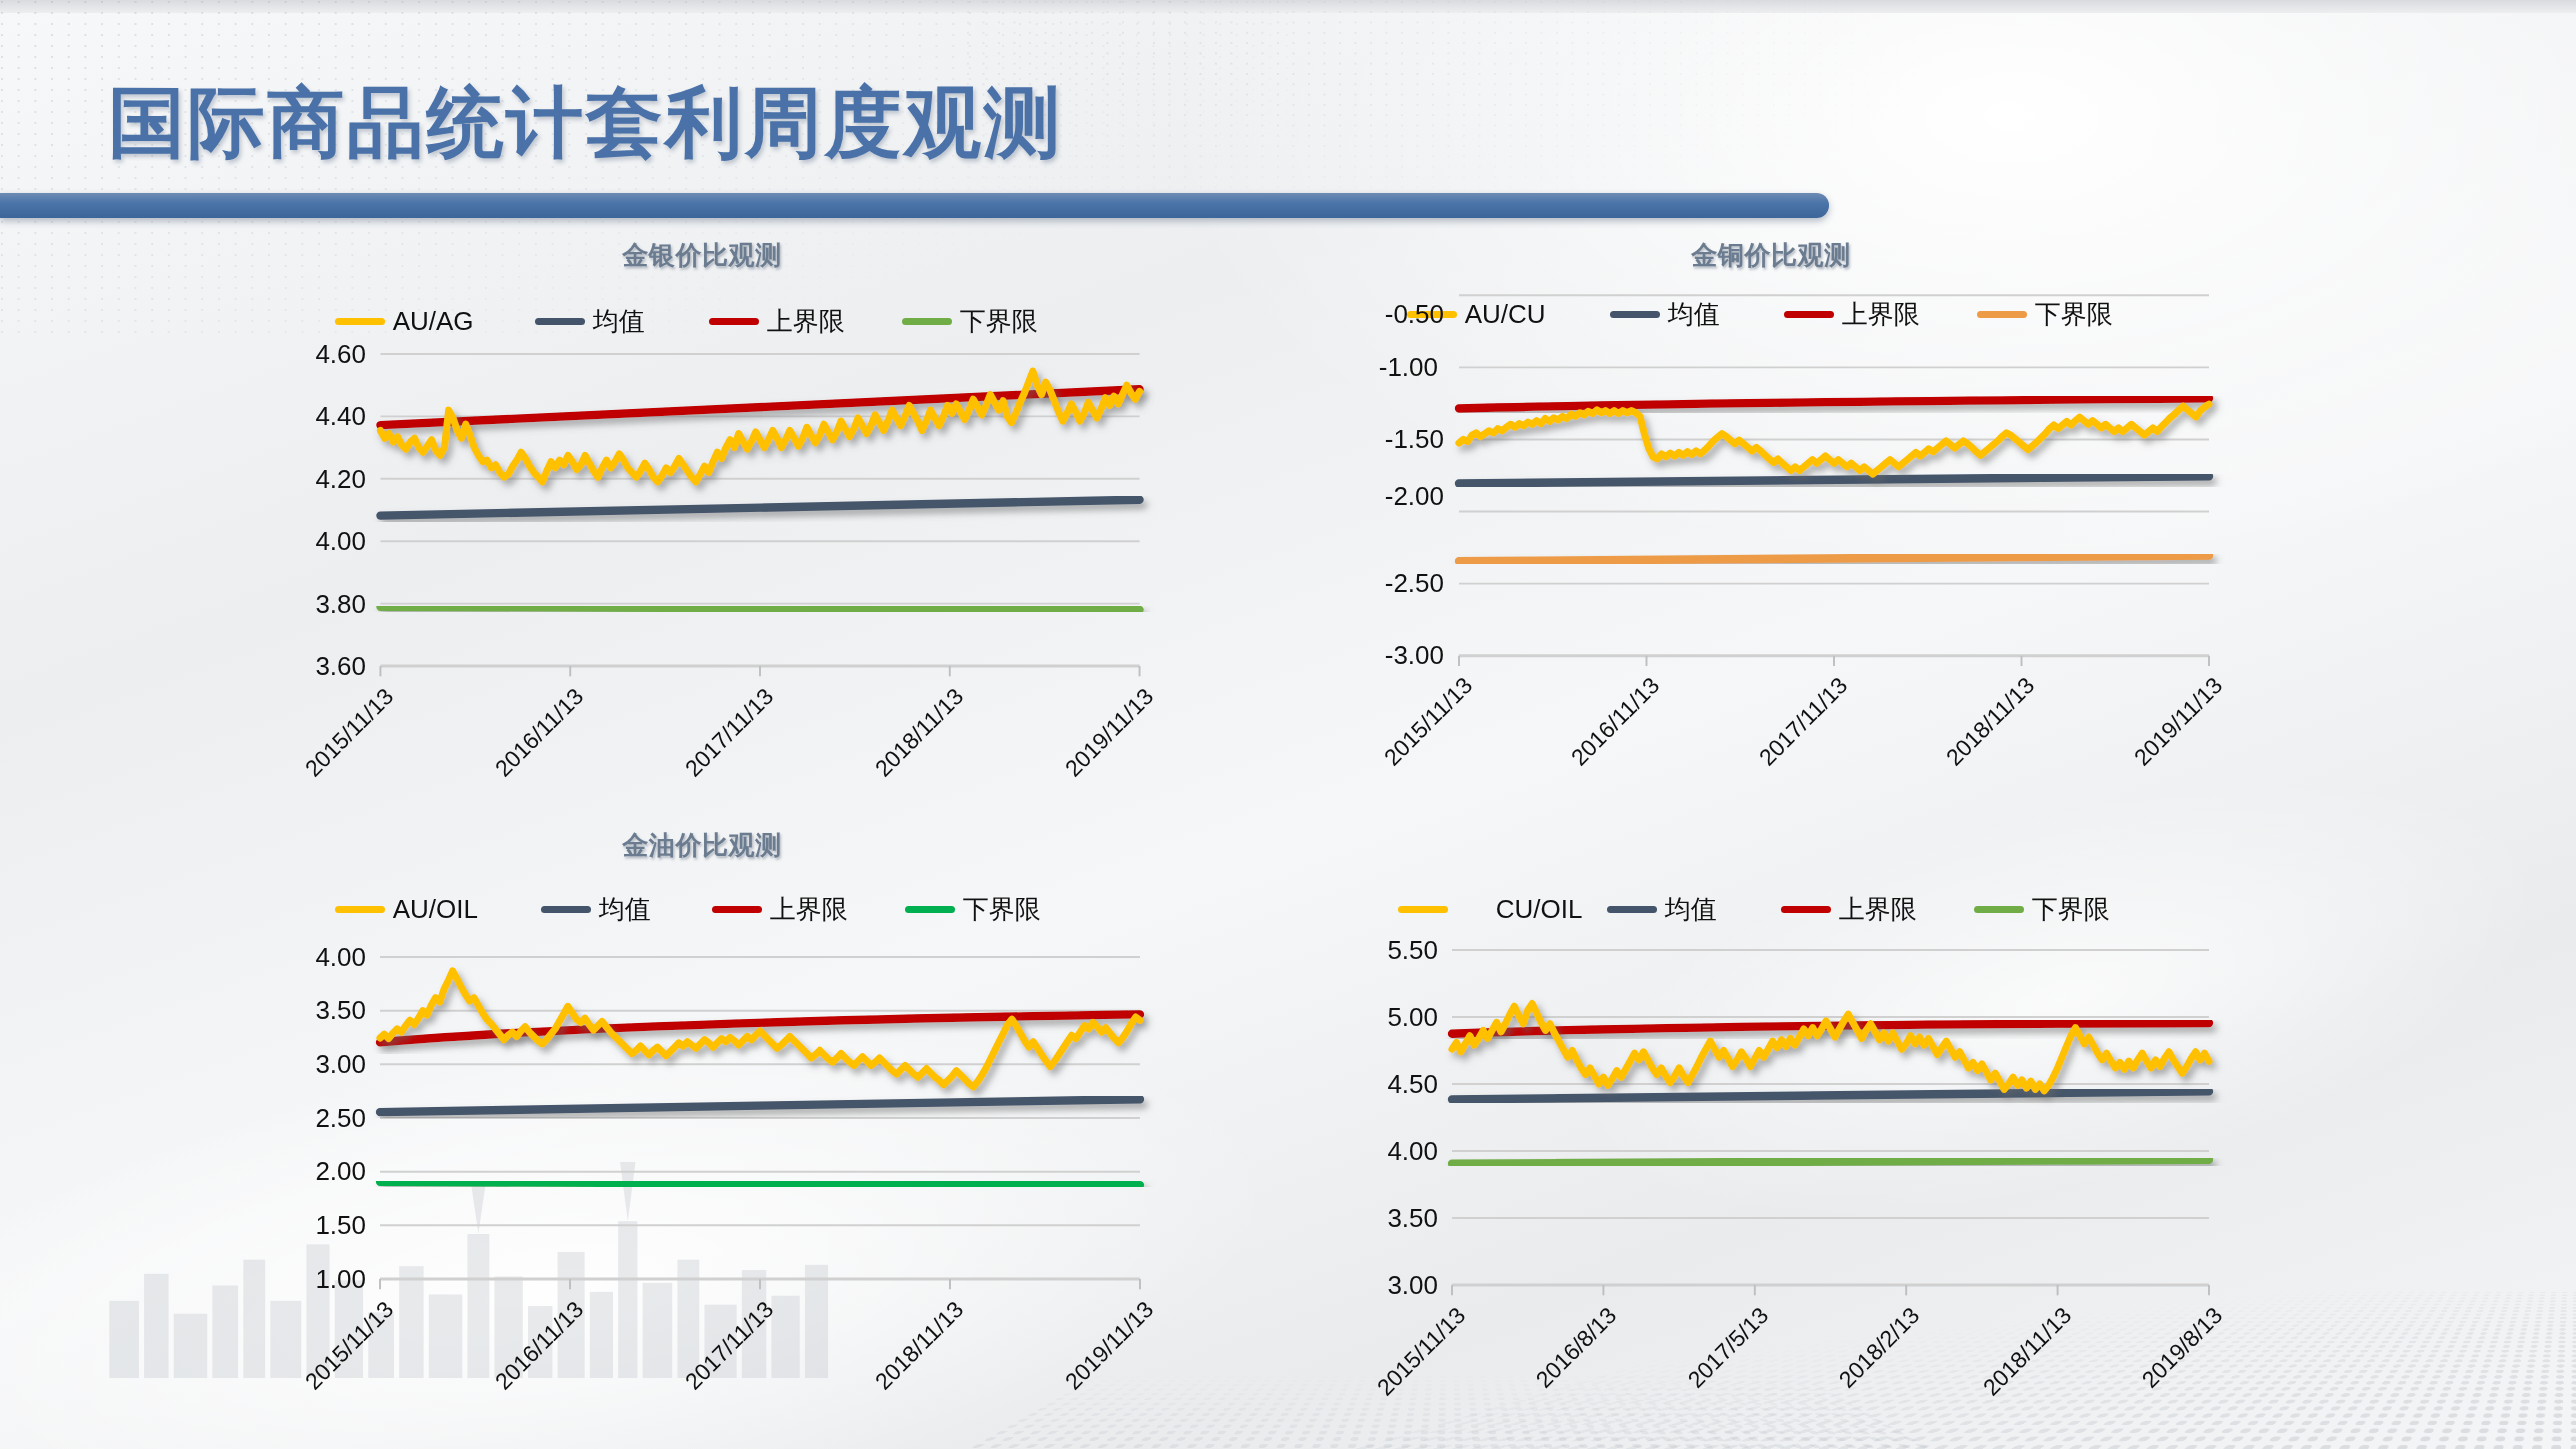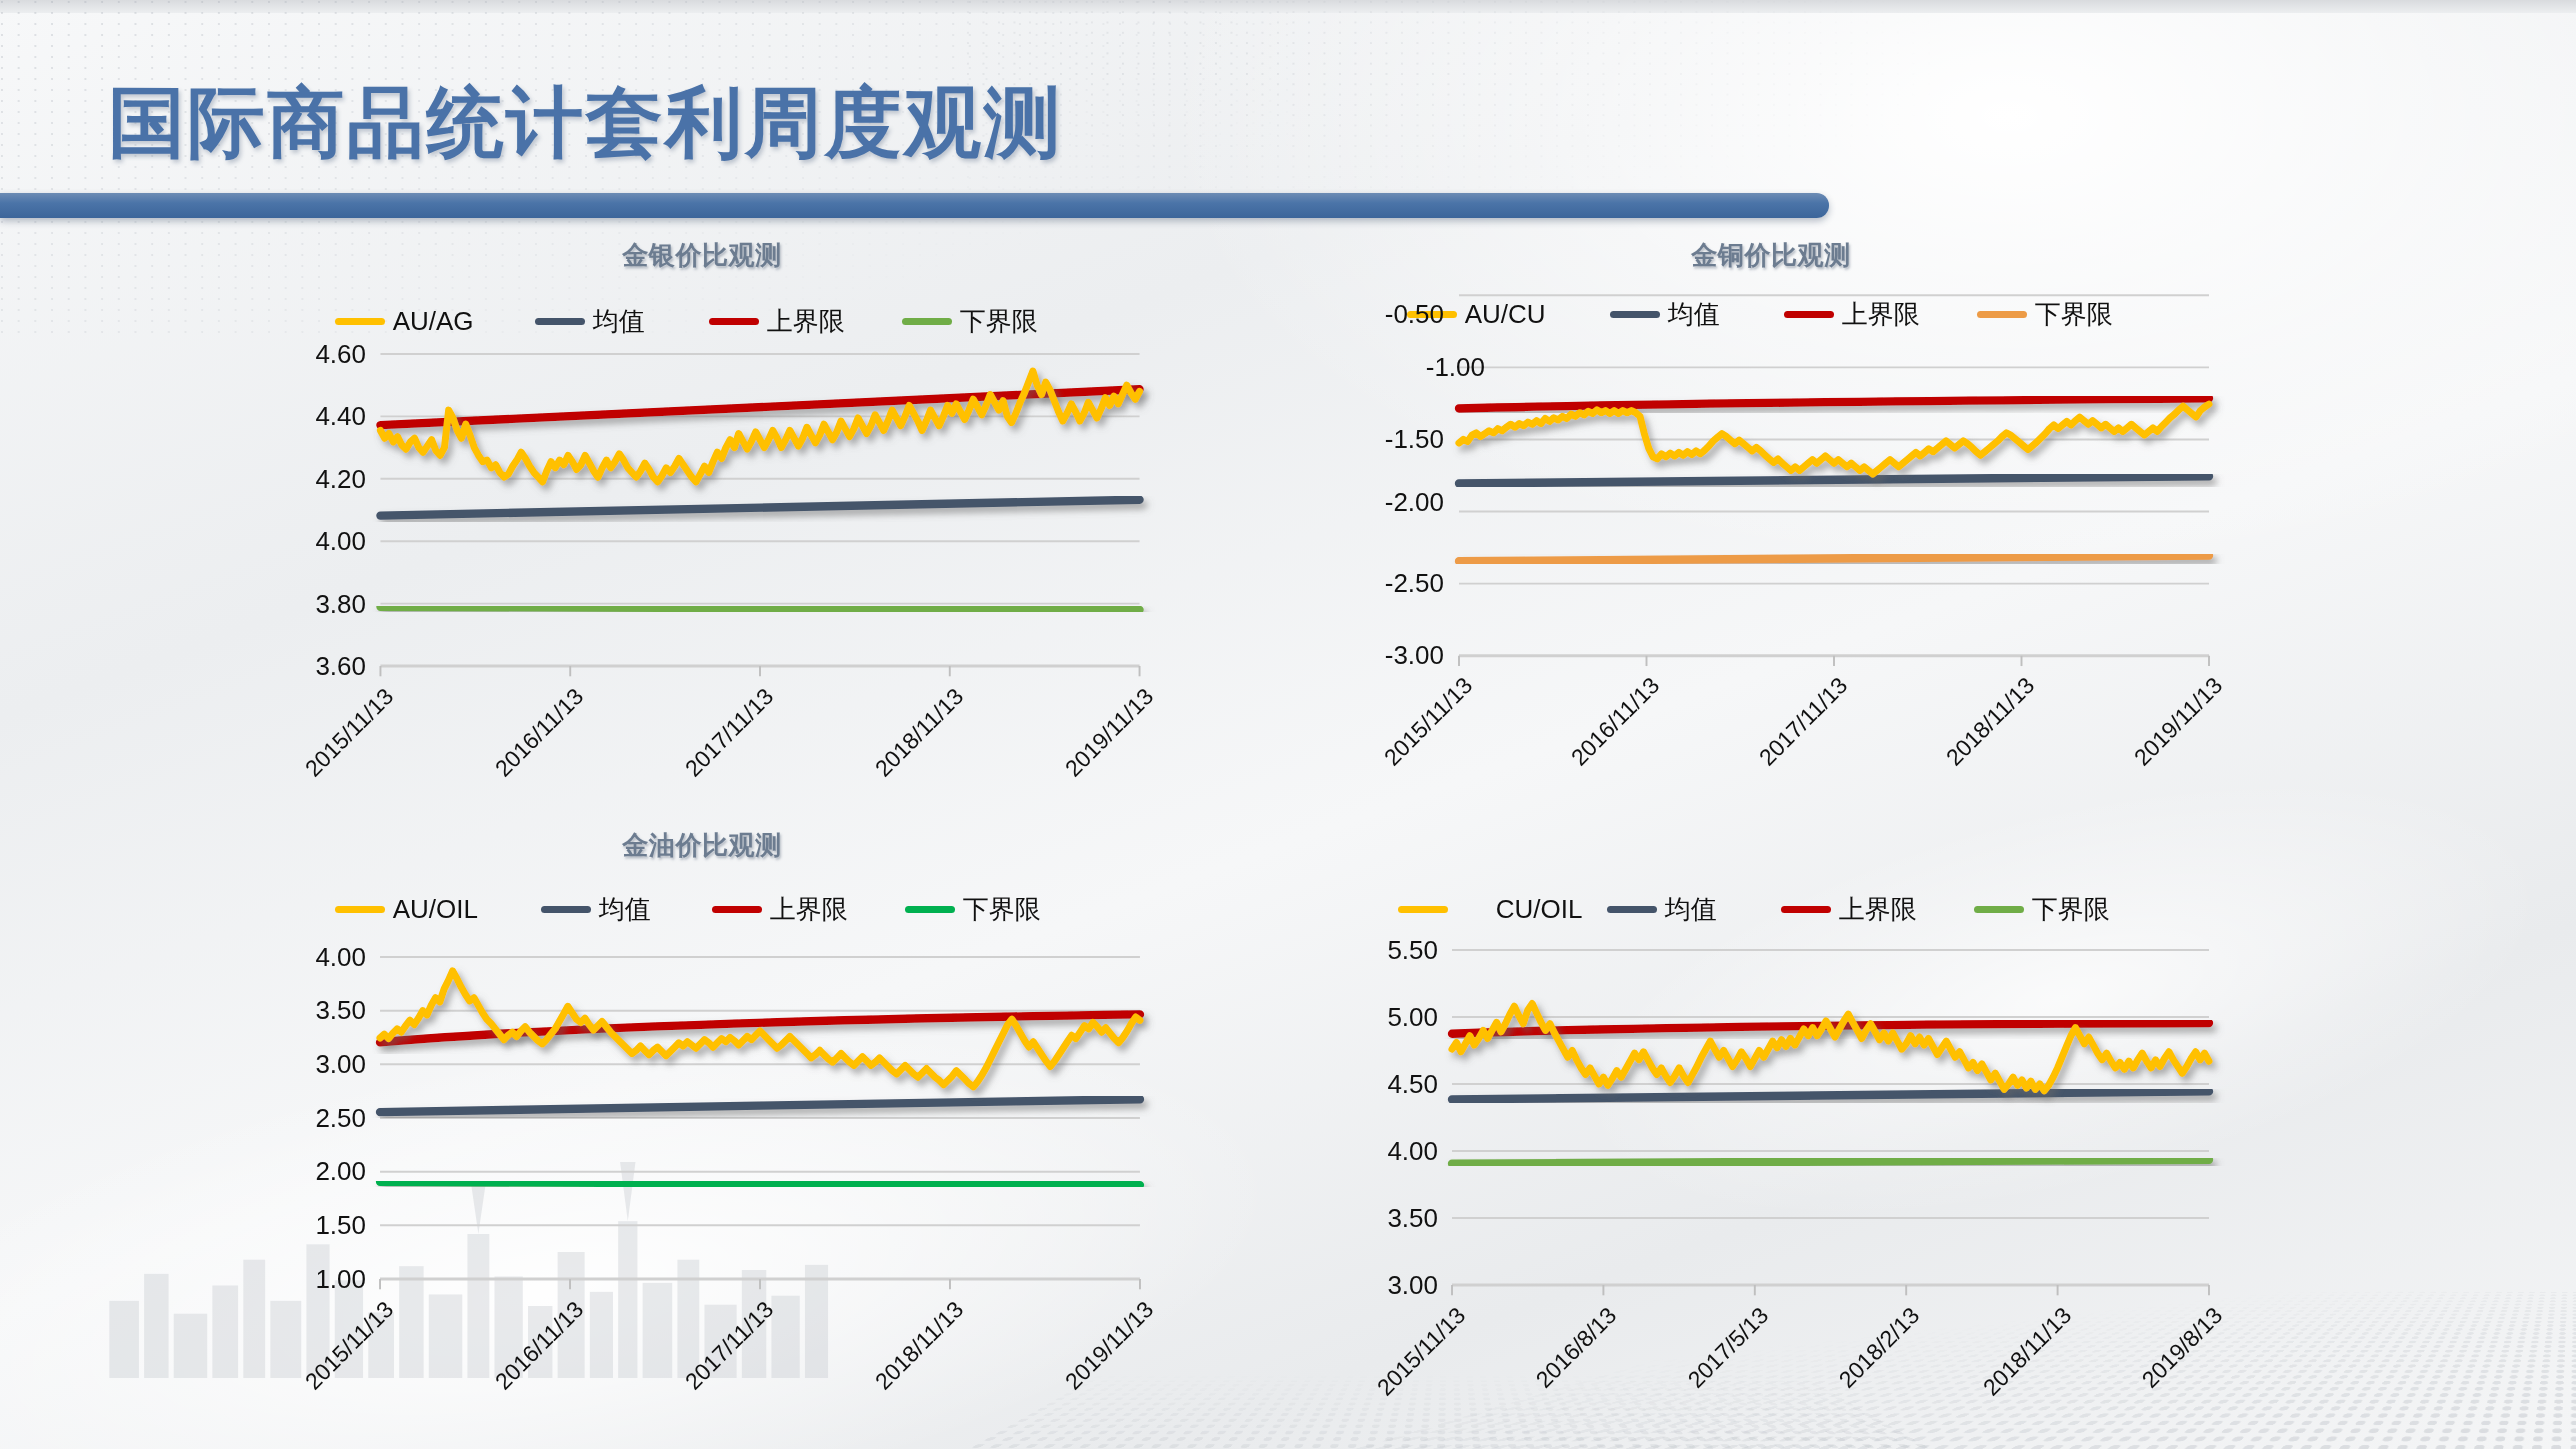--- a/index.html
+++ b/index.html
@@ -253,23 +253,23 @@
         <line x1="873.75" x2="873.75" y1="560" y2="576" stroke="#bfbfbf" stroke-width="3"></line>
         <line x1="1165" x2="1165" y1="560" y2="576" stroke="#bfbfbf" stroke-width="3"></line>
         <path d="M0,292.32 L1165,281.11999999999995" fill="none" stroke="#44546A" stroke-width="13" stroke-linecap="round" filter="url(#sh1)"></path>
         <path d="M0,413.2800000000001 L1165,404.32000000000005" fill="none" stroke="#ED9B46" stroke-width="13" stroke-linecap="round" filter="url(#sh1)"></path>
         <path d="M0,175.83999999999997 Q349.5,166.88 1165,160.16000000000003" fill="none" stroke="#C00000" stroke-width="13" stroke-linecap="round" filter="url(#sh1)"></path>
         <path d="M0.00,229.60 L6.70,224.00 L13.39,227.36 L20.09,217.28 L26.78,213.92 L33.48,219.52 L40.17,215.04 L46.87,210.56 L53.56,213.92 L60.26,207.20 L66.95,210.56 L73.65,204.96 L80.34,200.48 L87.04,204.96 L93.74,199.36 L100.43,202.72 L107.13,197.12 L113.82,200.48 L120.52,194.88 L127.21,199.36 L133.91,191.52 L140.60,196.00 L147.30,190.40 L153.99,193.76 L160.69,188.16 L167.39,191.52 L174.08,184.80 L180.78,188.16 L187.47,182.56 L194.17,185.92 L200.86,180.32 L207.56,183.68 L214.25,178.08 L220.95,182.56 L227.64,179.20 L234.34,183.68 L241.03,179.20 L247.73,183.68 L254.43,179.20 L261.12,182.56 L267.82,179.20 L274.51,182.56 L281.21,188.16 L287.90,215.04 L294.60,237.44 L301.29,250.88 L307.99,254.24 L314.68,246.40 L321.38,250.88 L328.07,245.28 L334.77,249.76 L341.47,244.16 L348.16,248.64 L354.86,243.04 L361.55,247.52 L368.25,241.92 L374.94,246.40 L381.64,240.80 L388.33,234.08 L395.03,226.24 L401.72,220.64 L408.42,215.04 L415.11,219.52 L421.81,225.12 L428.51,230.72 L435.20,225.12 L441.90,230.72 L448.59,236.32 L455.29,241.92 L461.98,236.32 L468.68,241.92 L475.37,248.64 L482.07,254.24 L488.76,259.84 L495.46,254.24 L502.16,260.96 L508.85,266.56 L515.55,272.16 L522.24,266.56 L528.94,272.16 L535.63,266.56 L542.33,260.96 L549.02,255.36 L555.72,260.96 L562.41,255.36 L569.11,249.76 L575.80,255.36 L582.50,260.96 L589.20,255.36 L595.89,260.96 L602.59,266.56 L609.28,260.96 L615.98,266.56 L622.67,272.16 L629.37,266.56 L636.06,272.16 L642.76,277.76 L649.45,272.16 L656.15,266.56 L662.84,260.96 L669.54,255.36 L676.24,260.96 L682.93,266.56 L689.63,260.96 L696.32,255.36 L703.02,249.76 L709.71,244.16 L716.41,249.76 L723.10,244.16 L729.80,238.56 L736.49,243.04 L743.19,237.44 L749.89,231.84 L756.58,226.24 L763.28,231.84 L769.97,237.44 L776.67,231.84 L783.36,226.24 L790.06,230.72 L796.75,236.32 L803.45,243.04 L810.14,248.64 L816.84,243.04 L823.53,237.44 L830.23,231.84 L836.93,226.24 L843.62,219.52 L850.32,213.92 L857.01,217.28 L863.71,222.88 L870.40,228.48 L877.10,234.08 L883.79,239.68 L890.49,234.08 L897.18,228.48 L903.88,221.76 L910.57,215.04 L917.27,207.20 L923.97,201.60 L930.66,207.20 L937.36,201.60 L944.05,196.00 L950.75,201.60 L957.44,194.88 L964.14,189.28 L970.83,194.88 L977.53,200.48 L984.22,194.88 L990.92,200.48 L997.61,206.08 L1004.31,200.48 L1011.01,206.08 L1017.70,211.68 L1024.40,206.08 L1031.09,211.68 L1037.79,206.08 L1044.48,200.48 L1051.18,206.08 L1057.87,211.68 L1064.57,217.28 L1071.26,211.68 L1077.96,206.08 L1084.66,211.68 L1091.35,203.84 L1098.05,197.12 L1104.74,190.40 L1111.44,184.80 L1118.13,178.08 L1124.83,172.48 L1131.52,178.08 L1138.22,183.68 L1144.91,189.28 L1151.61,179.20 L1158.30,173.60 L1165.00,169.12" fill="none" stroke="#FFC000" stroke-width="11" stroke-linejoin="round" stroke-linecap="round" filter="url(#sh1)"></path>
       </svg>
     </div>
 <div class="ytick" style="top: 417px; right: 797px;">-3.00</div>
     <div class="ytick" style="top: 345px; right: 797px;">-2.50</div>
-    <div class="ytick" style="top: 264px; right: 797px;">-2.00</div>
+    <div class="ytick" style="top: 258px; right: 797px;">-2.00</div>
     <div class="ytick" style="top: 201px; right: 797px;">-1.50</div>
-    <div class="ytick" style="top: 129px; right: 756px;">-1.00</div>
+    <div class="ytick" style="top: 129px; right: 803px;">-1.00</div>
     <div class="ytick" style="top: 57px; right: 797px; margin-top: 19px;">-0.50</div>
     <div class="xtick" style="left: -35px; width: 193px; top: 434px;">2015/11/13</div>
     <div class="xtick" style="left: 152px; width: 193px; top: 434px;">2016/11/13</div>
     <div class="xtick" style="left: 340px; width: 193px; top: 434px;">2017/11/13</div>
     <div class="xtick" style="left: 527px; width: 193px; top: 434px;">2018/11/13</div>
     <div class="xtick" style="left: 715px; width: 193px; top: 434px;">2019/11/13</div>
   </div>
 
 <div class="chart" id="chart-2" style="left:232px;top:828px;width:940px;height:489px;">
   <div class="chart-title">金油价比观测</div>

